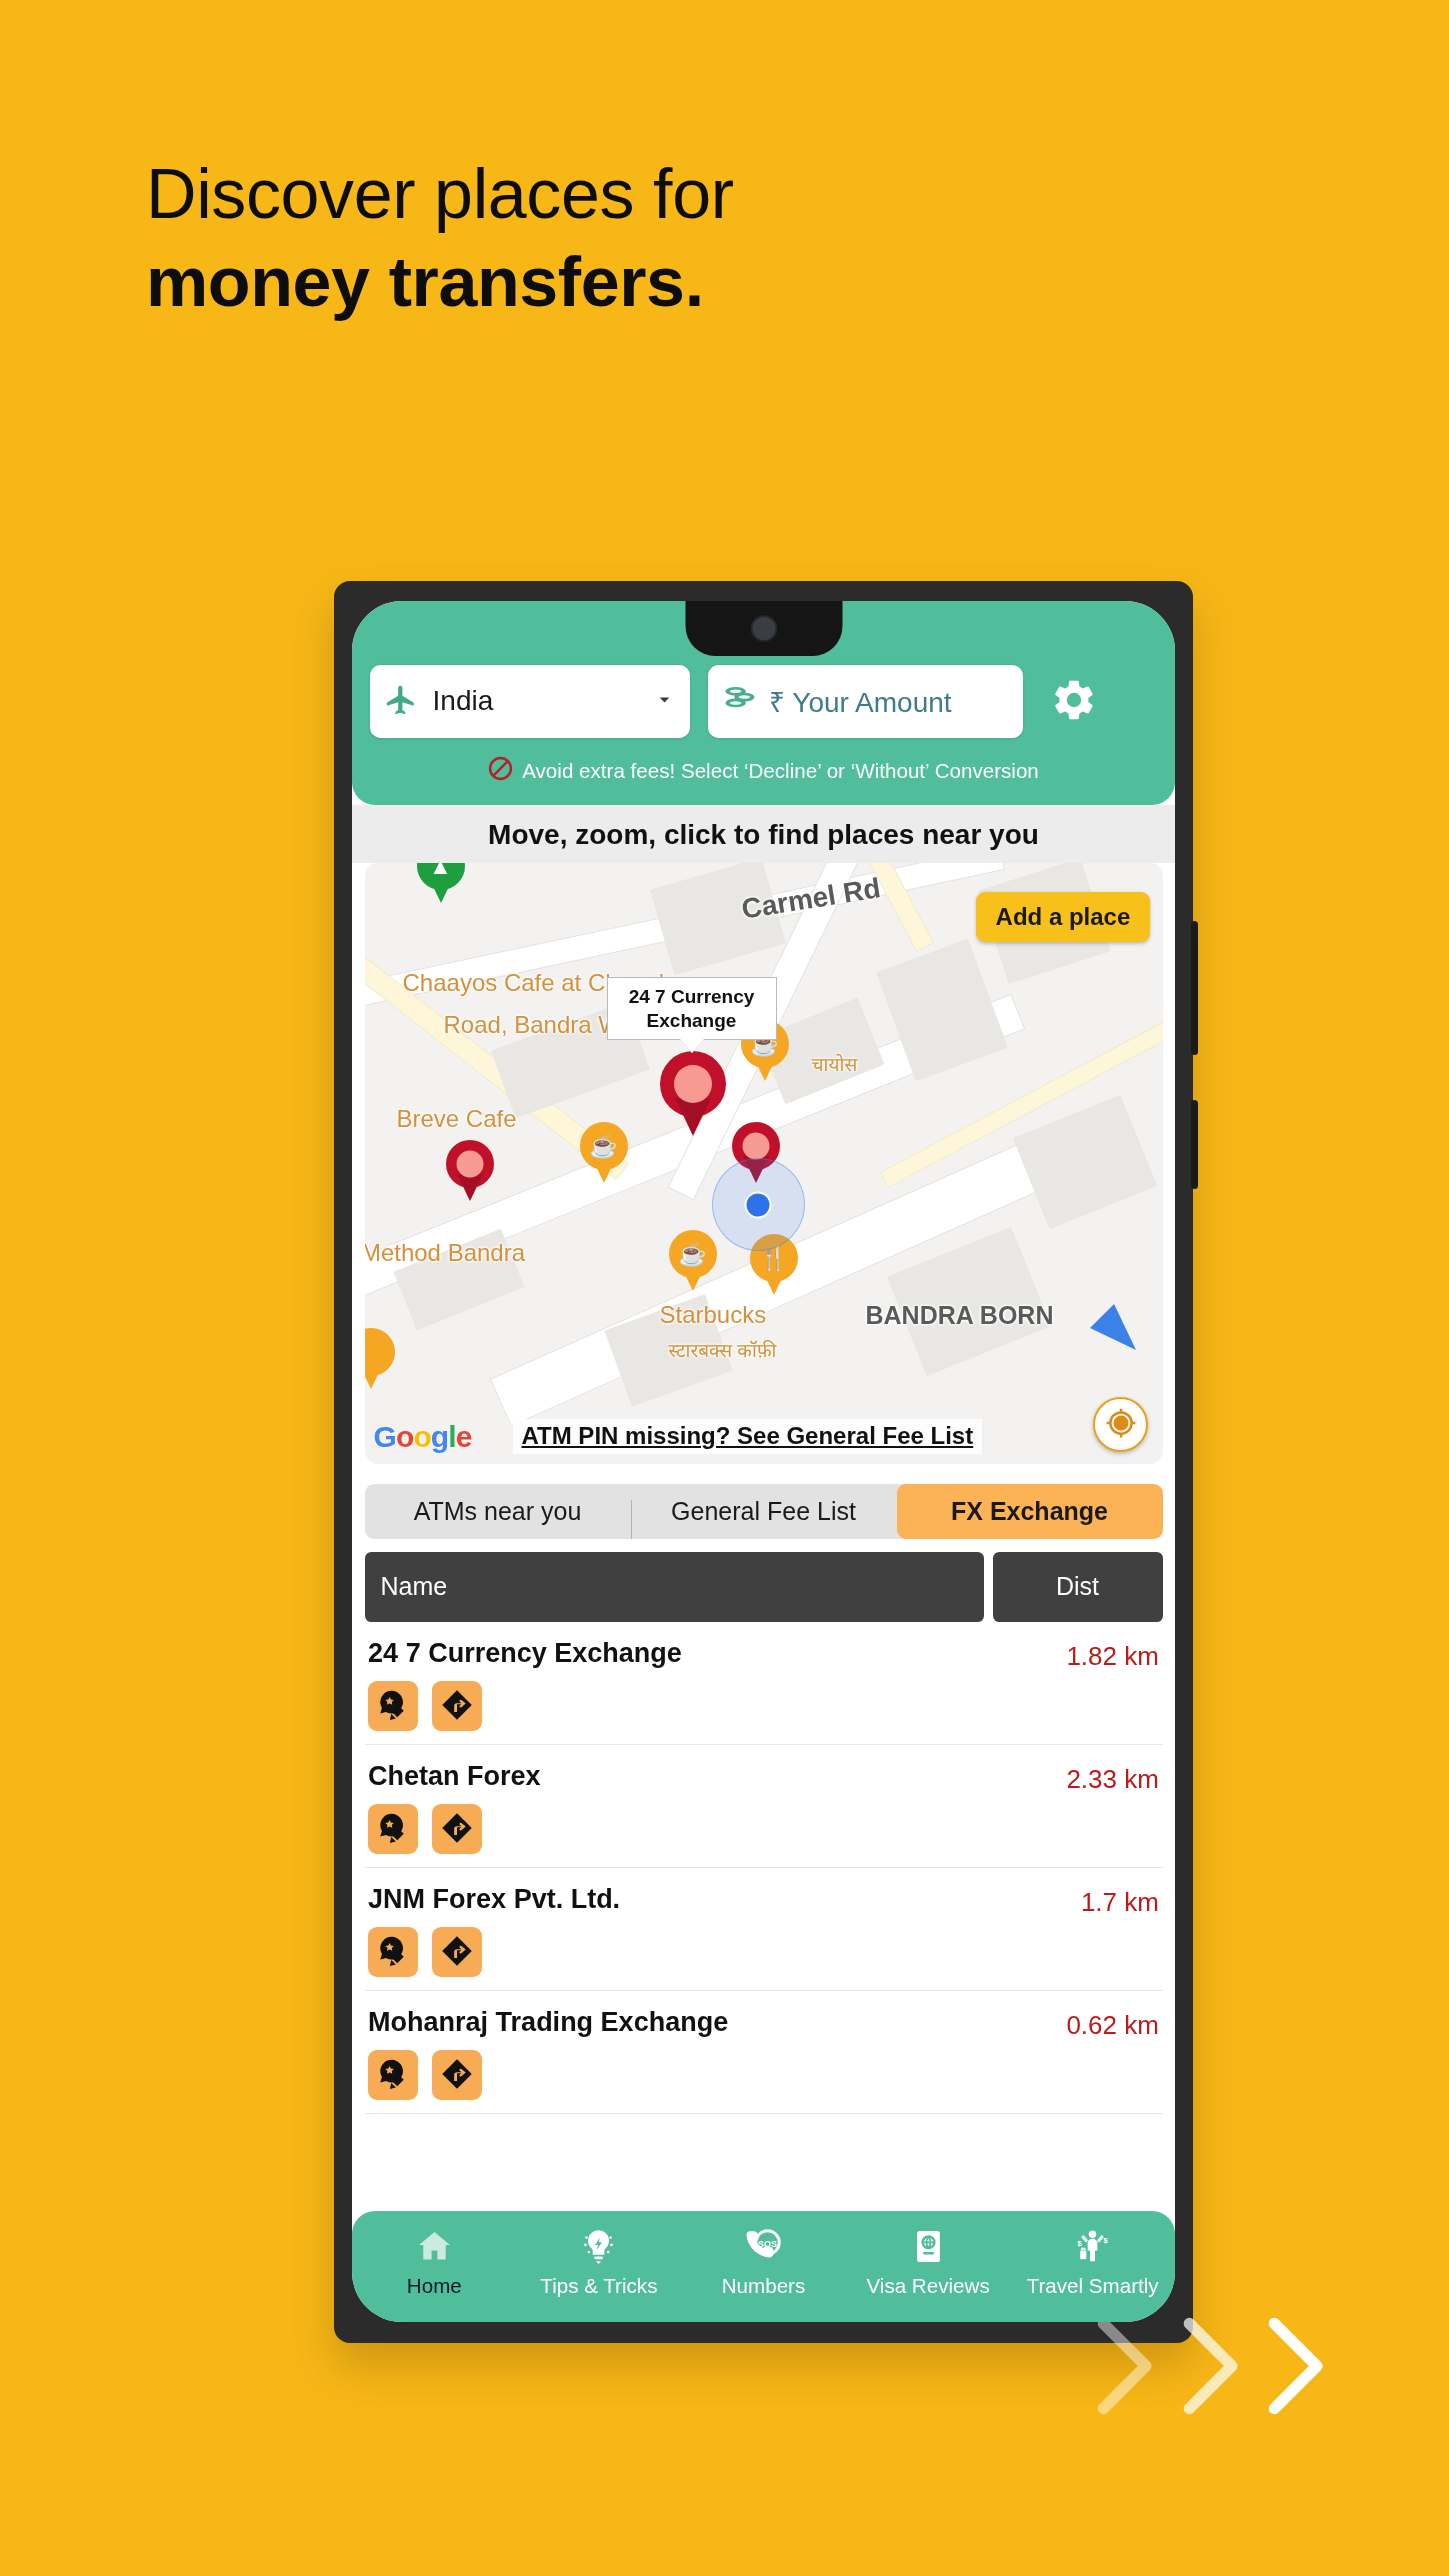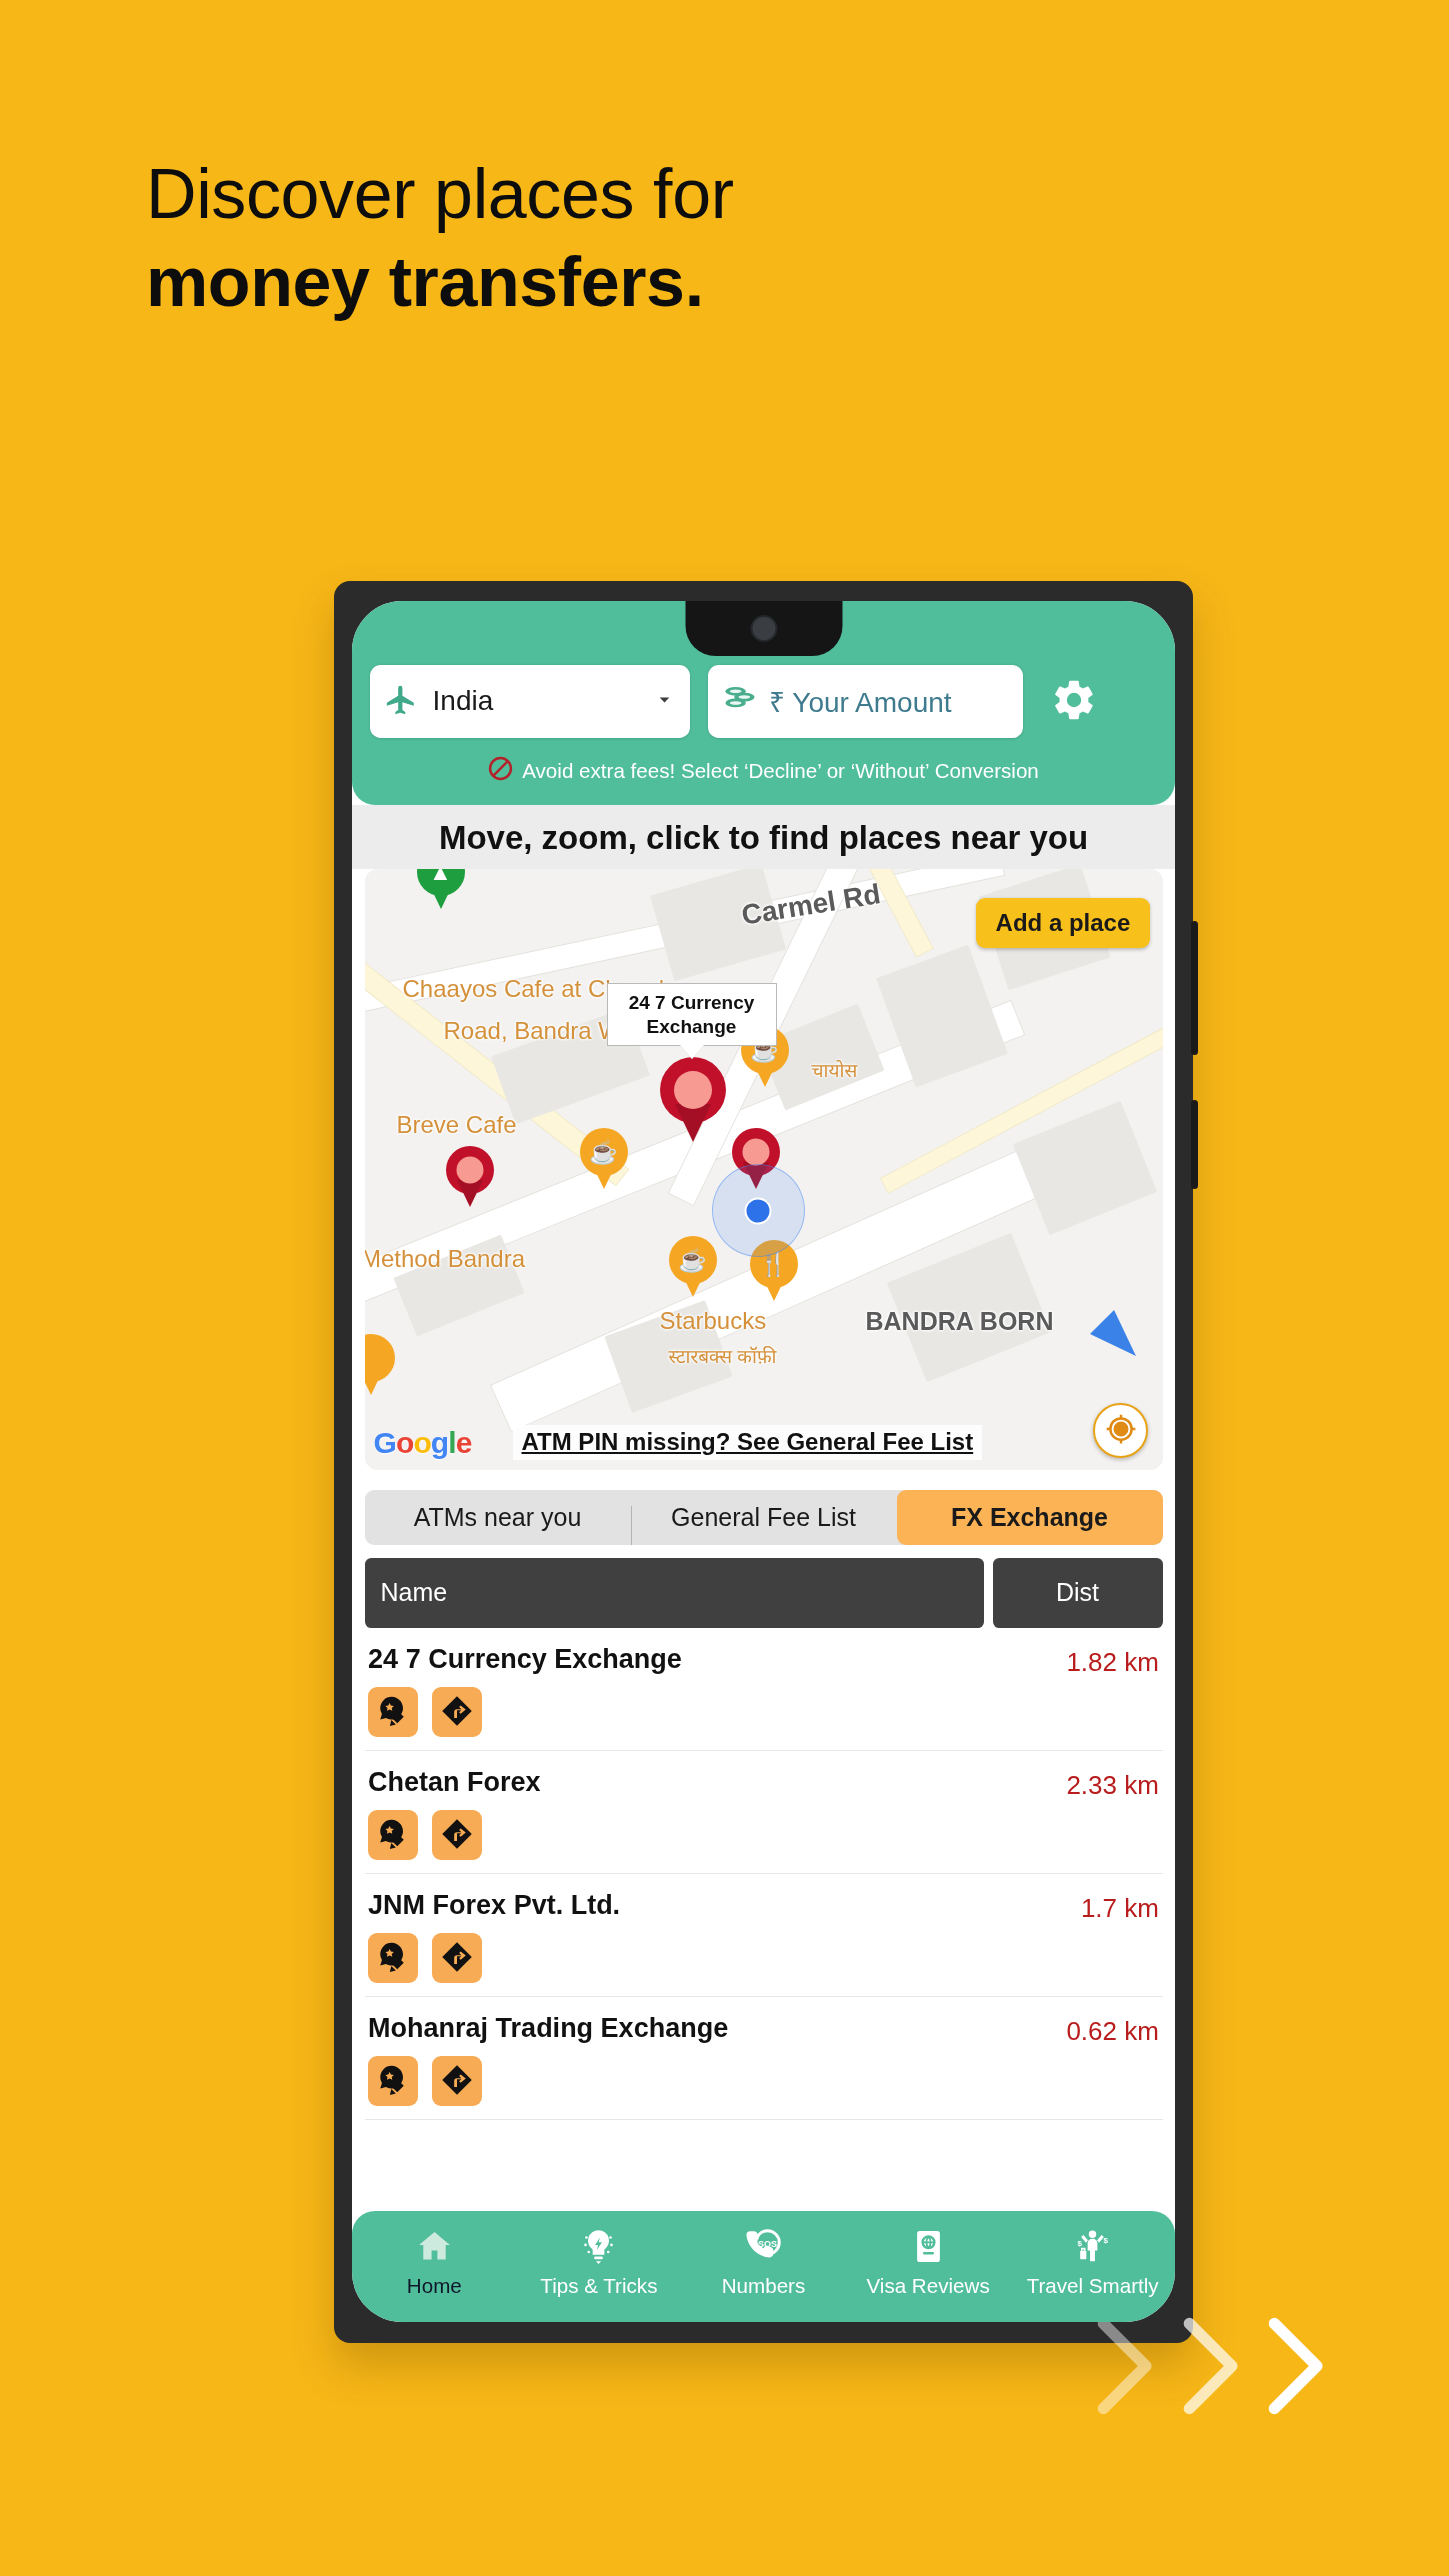--- a/index.html
+++ b/index.html
@@ -107,21 +107,21 @@
   .notice {
     display: flex; align-items: center; justify-content: center;
     gap: 9px; margin-top: 18px;
     color: #ffffff; font-size: 20.6px;
   }
 
   
   .instruction {
     background: #ececec;
     text-align: center;
-    font-size: 33px;
+    font-size: 28px;
     font-weight: bold;
     color: #111;
     padding: 14.3px 0 12.5px;
   }
 
   
   .map-wrap {
     position: relative;
     margin: 0 12.5px;
     height: 601px;

